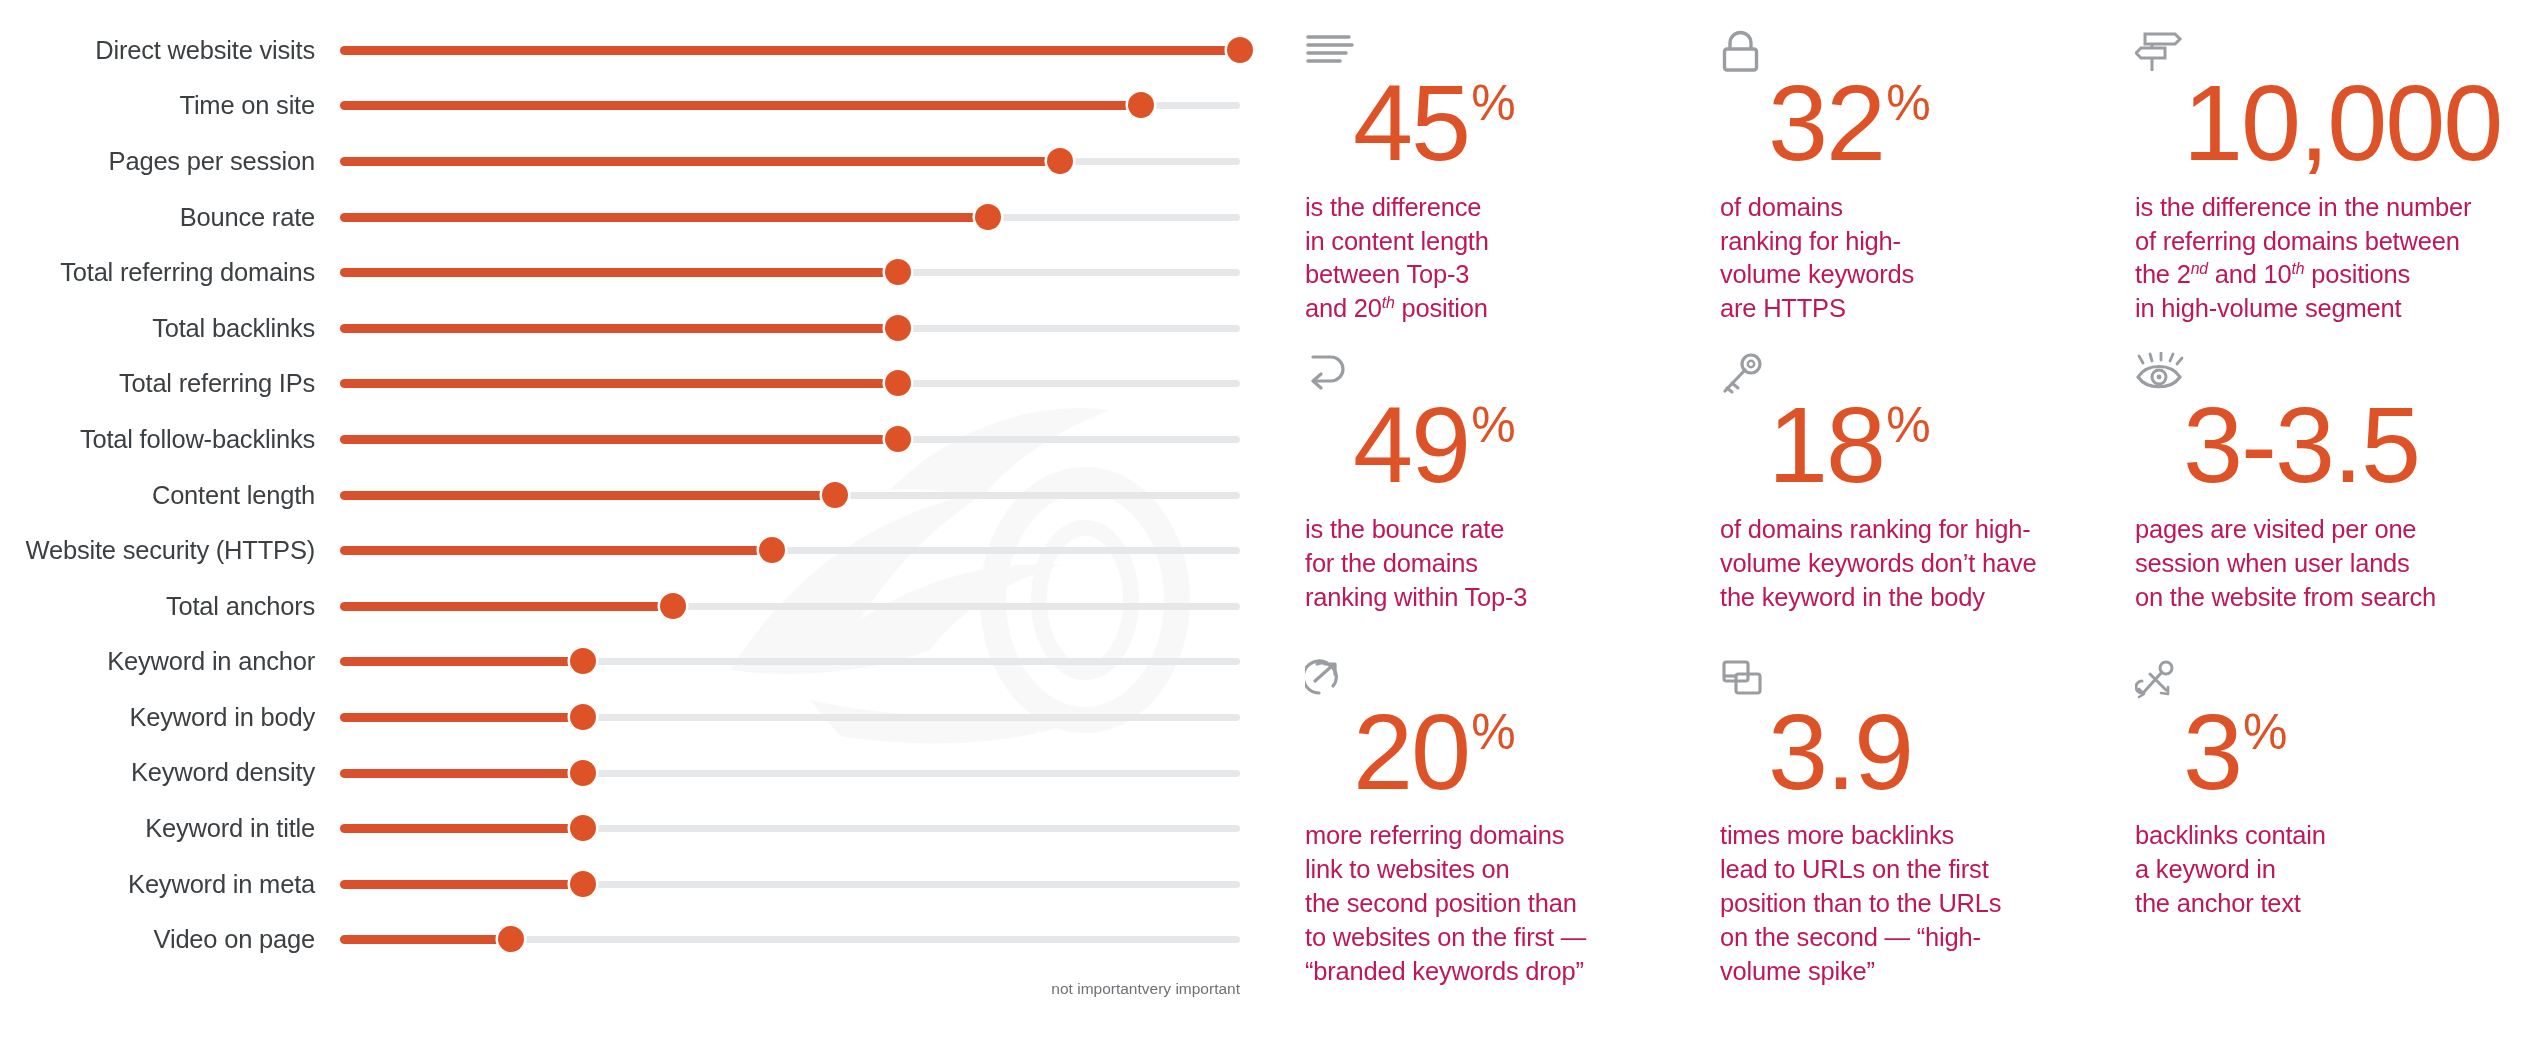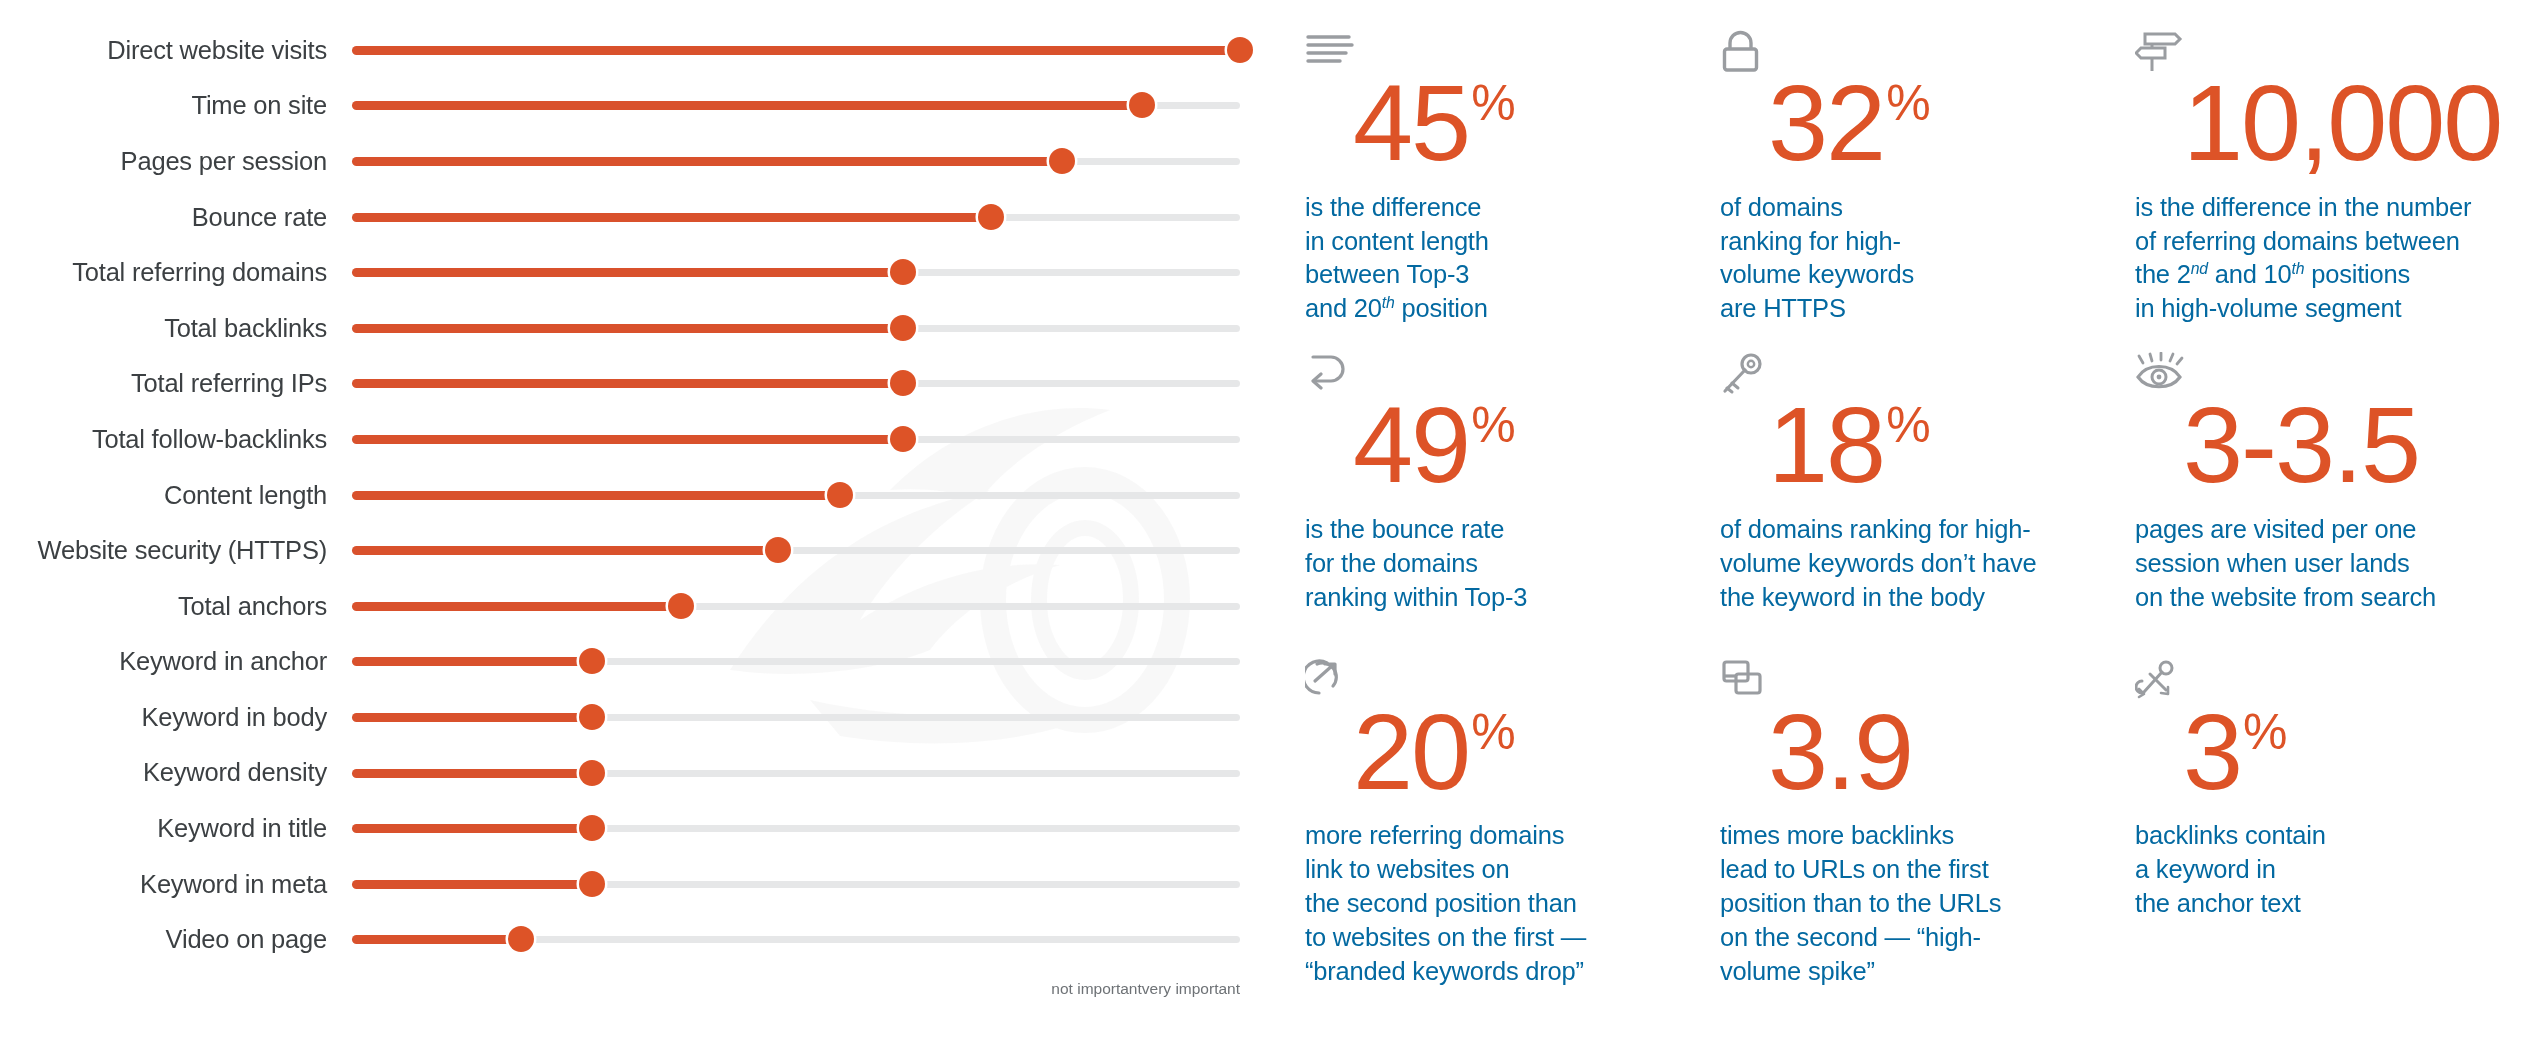--- a/index.html
+++ b/index.html
@@ -45,21 +45,20 @@
     left: 0;
     top: 22px;
     width: 1275px;
   }
 
   .srow {
     position: relative;
     height: 55.6px;
     display: flex;
     align-items: center;
-    padding-left: 12px;
   }
 
   .srow-label {
     width: 340px;
     flex: 0 0 340px;
     text-align: right;
     padding-right: 25px;
     font-size: 25.5px;
     line-height: 1.1;
     color: #3c4043;
@@ -158,21 +157,21 @@
     font-size: 50px;
     line-height: 1;
     margin-top: 6px;
     margin-left: 2px;
     letter-spacing: 0;
   }
 
   .stat-desc {
     font-size: 25.5px;
     line-height: 1.33;
-    color: #0369a1;
+    color: #be185d;
     letter-spacing: -0.2px;
     max-width: 390px;
   }
 
   .stat-desc sup {
     font-size: 0.62em;
     vertical-align: super;
     line-height: 0;
     font-style: italic;
   }

